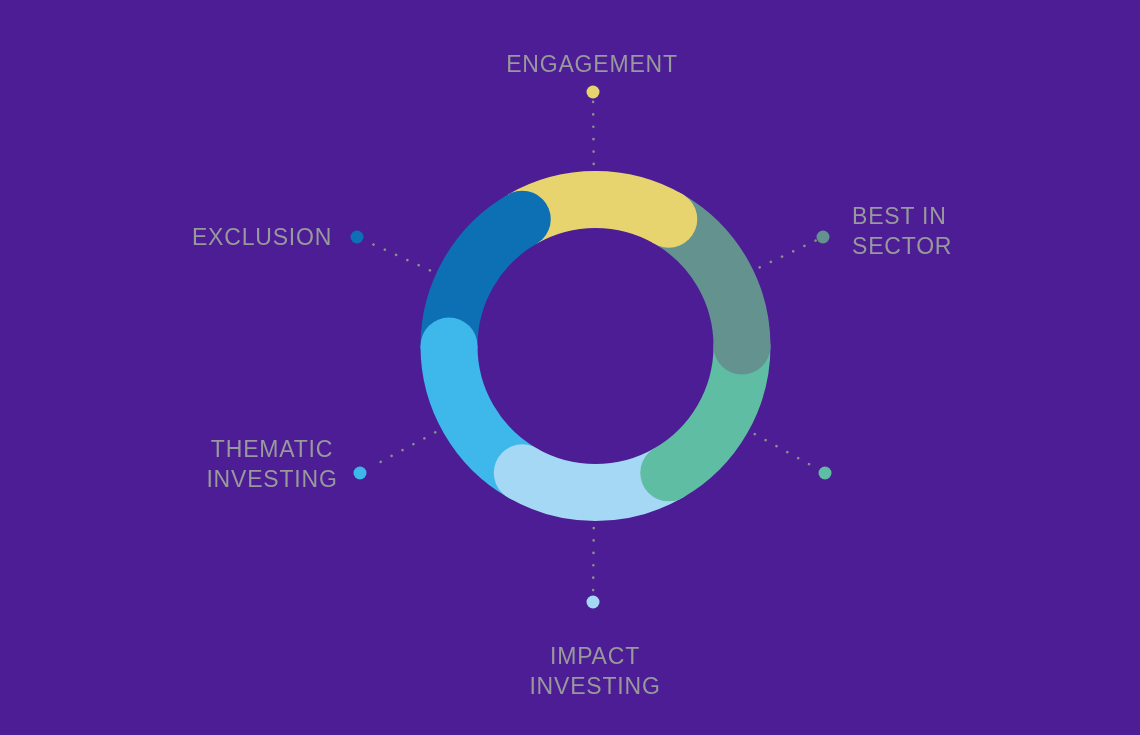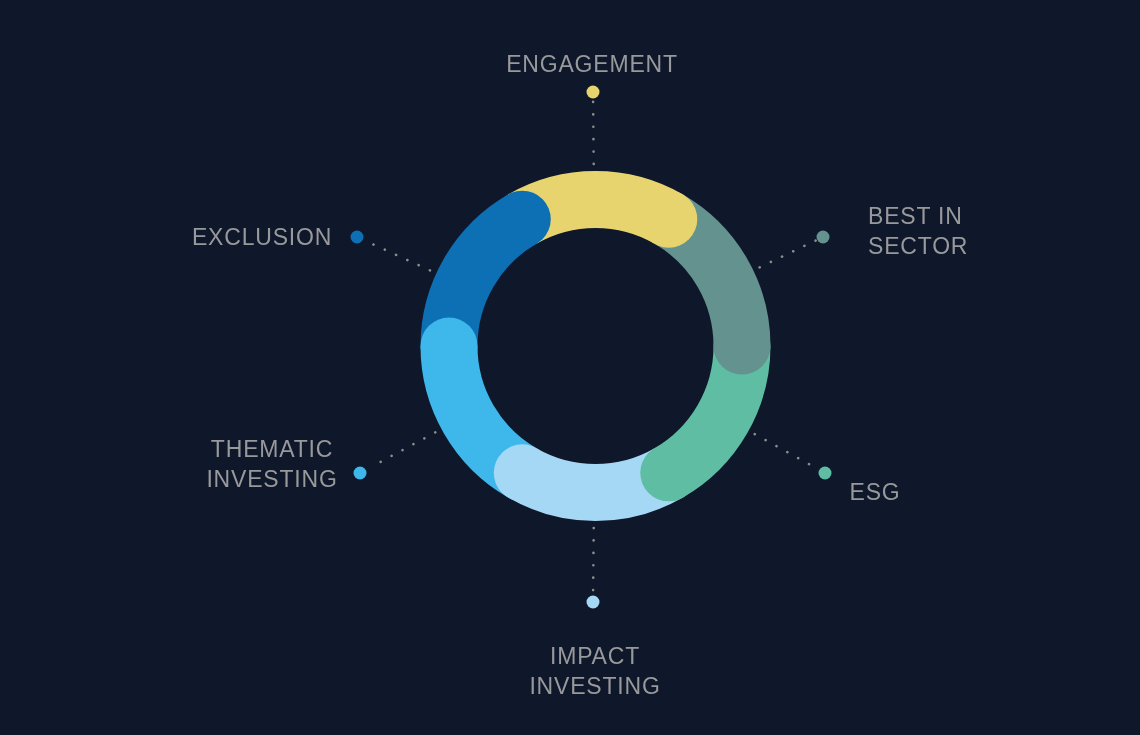--- a/index.html
+++ b/index.html
@@ -4,21 +4,21 @@
 <style>
   html, body {
     margin: 0;
     padding: 0;
     background: #ffffff;
   }
   .stage {
     position: relative;
     width: 1140px;
     height: 735px;
-    background: #0f172a;
+    background: #4c1d95;
     overflow: hidden;
     font-family: "Liberation Sans", sans-serif;
   }
   .stage svg {
     position: absolute;
     left: 0;
     top: 0;
   }
   #label-layer {
     position: absolute;
@@ -68,26 +68,25 @@
       <circle cx="593" cy="602" r="6.5" fill="#a5d8f5"></circle>
       <line x1="435.3088964770918" y1="432.3875590123539" x2="378.9779589745307" y2="462.76560174197283" stroke="#8d8d8d" stroke-width="2.6" stroke-linecap="round" stroke-dasharray="0.1 12.3"></line>
       <circle cx="360" cy="473" r="6.5" fill="#3eb8eb"></circle>
       <line x1="429.96814803716916" y1="270.34812635660984" x2="371.75914514914075" y2="243.74526969080227" stroke="#8d8d8d" stroke-width="2.6" stroke-linecap="round" stroke-dasharray="0.1 12.3"></line>
       <circle cx="357" cy="237" r="6.5" fill="#0d70b5"></circle>
     </svg>
   <div id="label-layer">
       <div class="seg-label" style="left: 592px; top: 64px; transform: translate(-50%, -50%); text-align: center;">
         <span>ENGAGEMENT</span>
       </div>
-      <div class="seg-label" style="left: 852px; top: 231px; transform: translate(0px, -50%); text-align: left; margin-left: 16px;">
+      <div class="seg-label" style="left: 852px; top: 231px; transform: translate(0px, -50%); text-align: left;">
         <span>BEST IN</span>
         <span>SECTOR</span>
       </div>
       <div class="seg-label" style="left: 875px; top: 492px; transform: translate(-50%, -50%); text-align: center;">
-        <span>ESG</span>
       </div>
       <div class="seg-label" style="left: 595px; top: 643px; transform: translate(-50%, -50%); text-align: center; margin-top: 28px;">
         <span>IMPACT</span>
         <span>INVESTING</span>
       </div>
       <div class="seg-label" style="left: 272px; top: 464px; transform: translate(-50%, -50%); text-align: center;">
         <span>THEMATIC</span>
         <span>INVESTING</span>
       </div>
       <div class="seg-label" style="left: 262px; top: 237px; transform: translate(-50%, -50%); text-align: center;">

